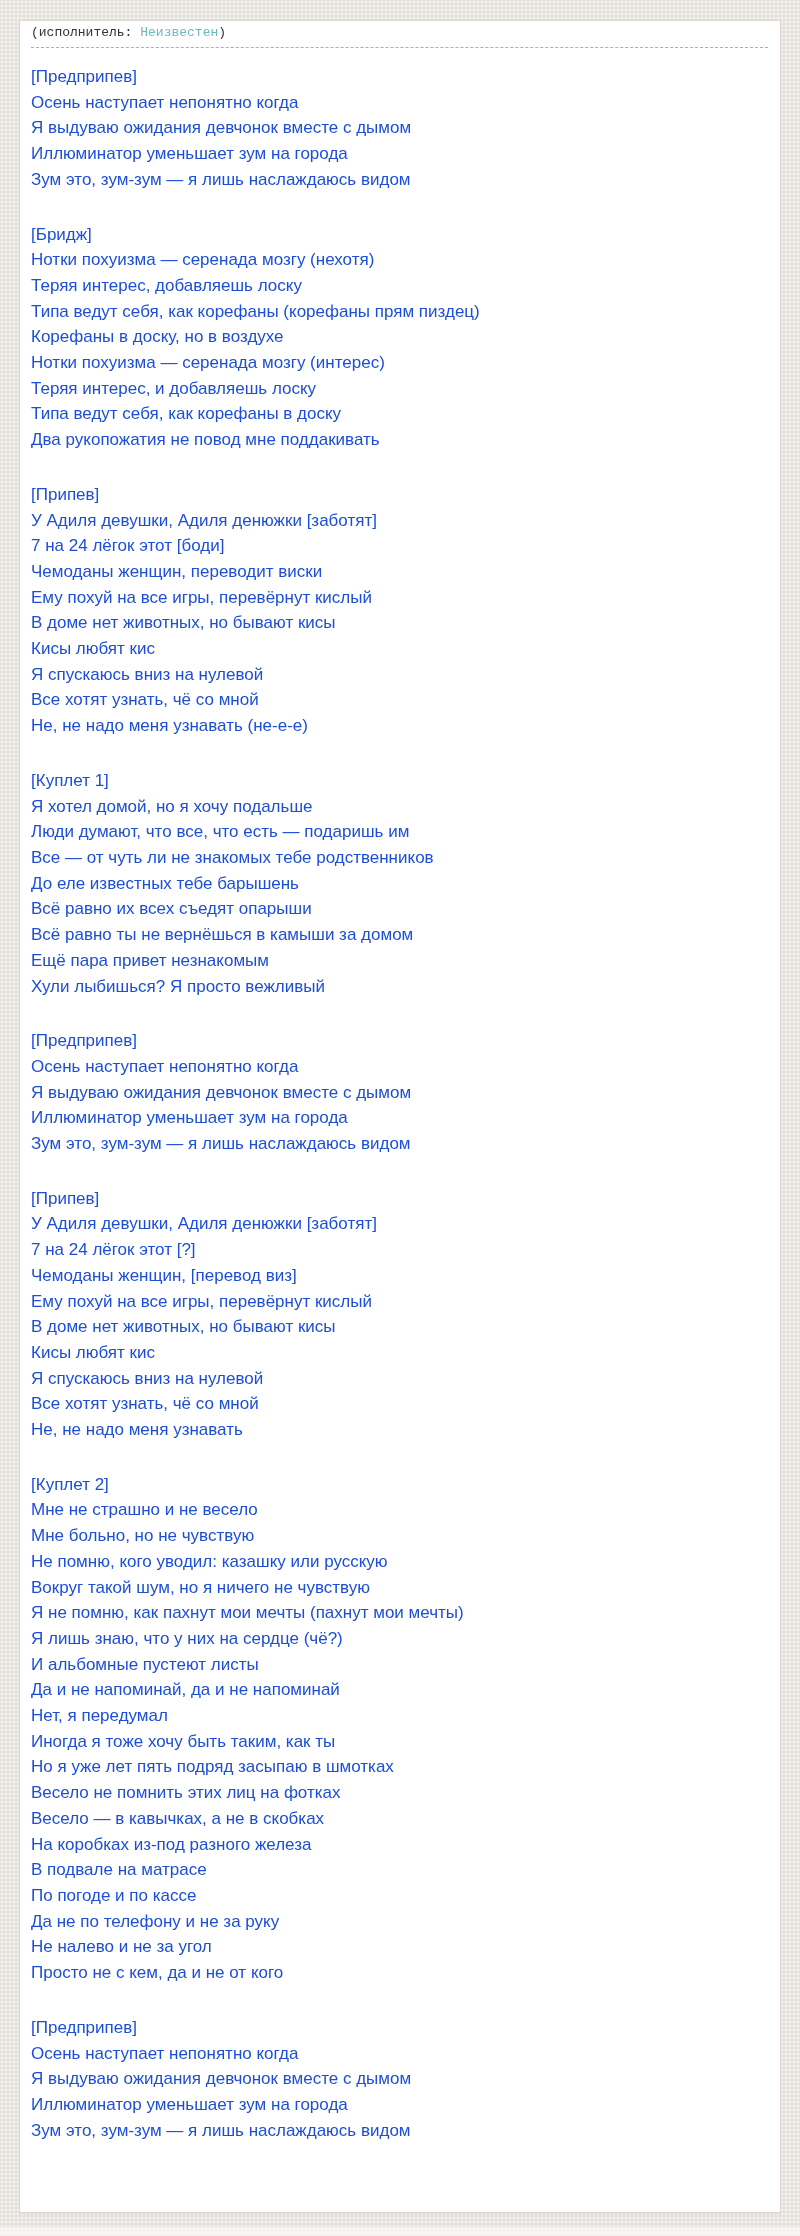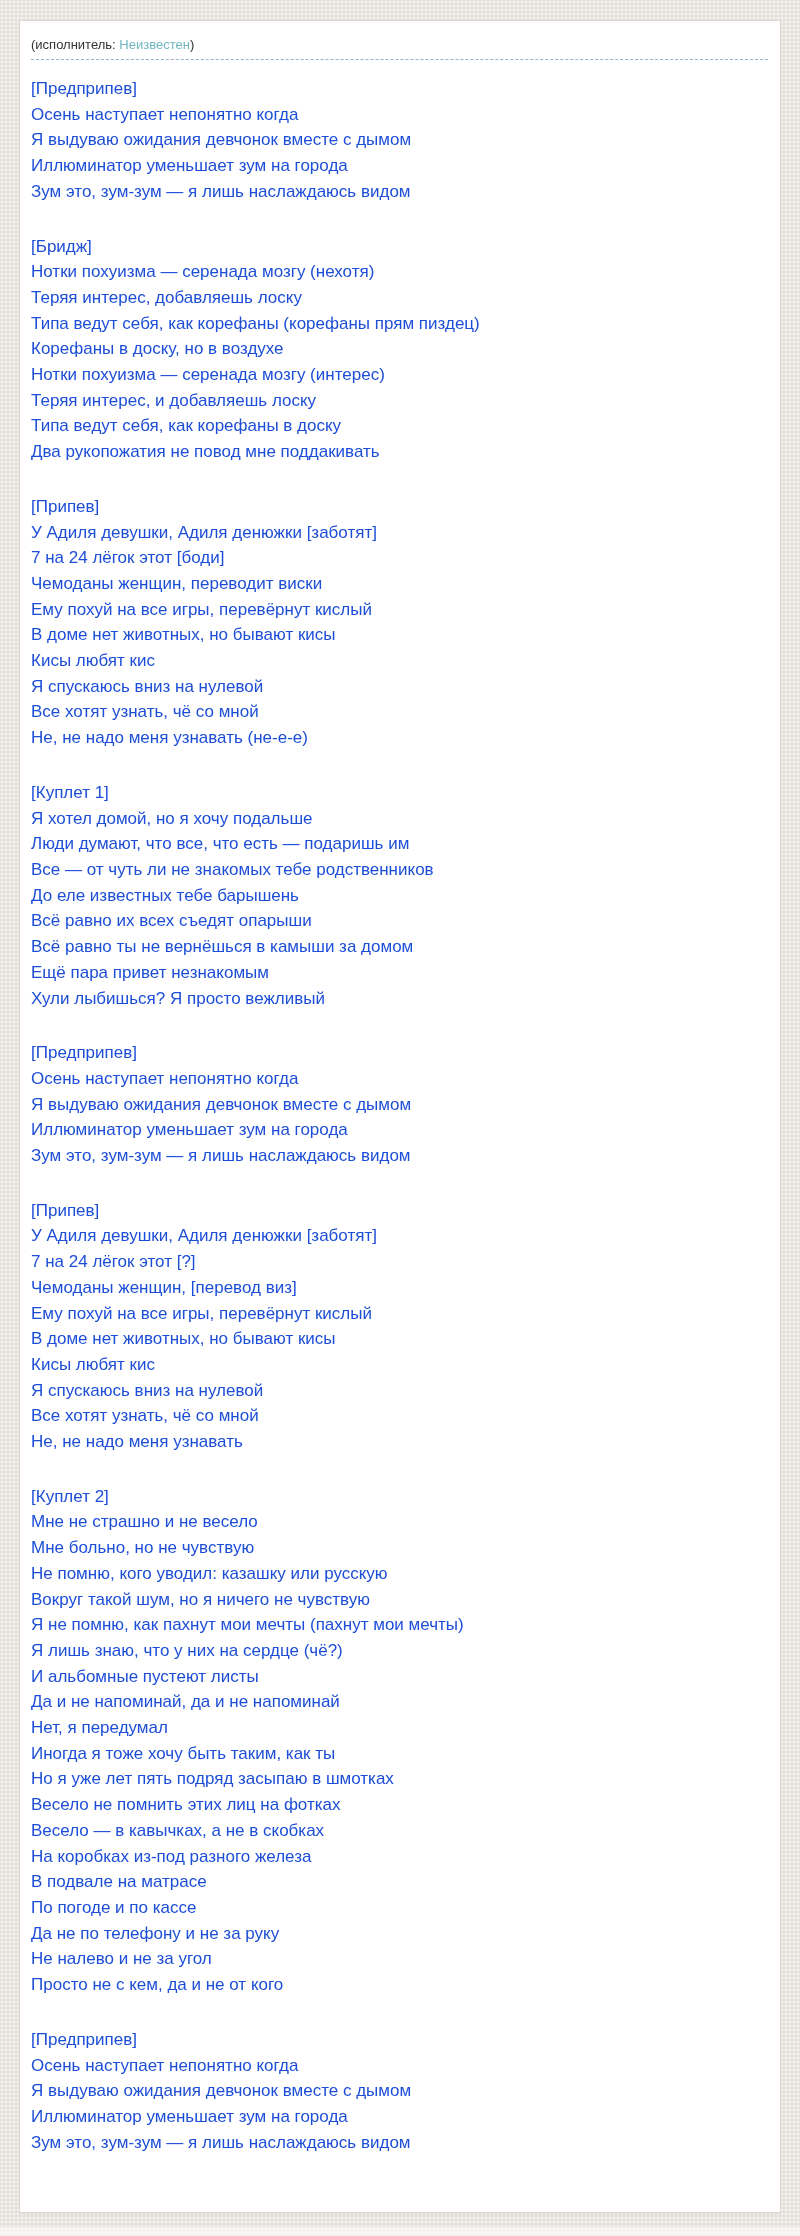--- a/index.html
+++ b/index.html
@@ -33,24 +33,25 @@
     overflow: hidden;
   }
   .page-title {
     margin: 14px 0 0 0;
     font-size: 25px;
     line-height: 28px;
     font-weight: 400;
     color: var(--accent, #c62958);
   }
   .artist-row {
-    margin-top: 15px;
+    margin-top: 3px;
     font-size: 13px;
     line-height: 17px;
     color: #333333;
+    font-family: Liberation Mono, monospace;
   }
   .artist-link {
     color: var(--link, #6fb6c0);
     text-decoration: none;
     cursor: pointer;
   }
   .header-divider {
     margin: 6px 12px 0 0;
     border-bottom: 1px dashed var(--divider, #9ab1c6);
     height: 0;

